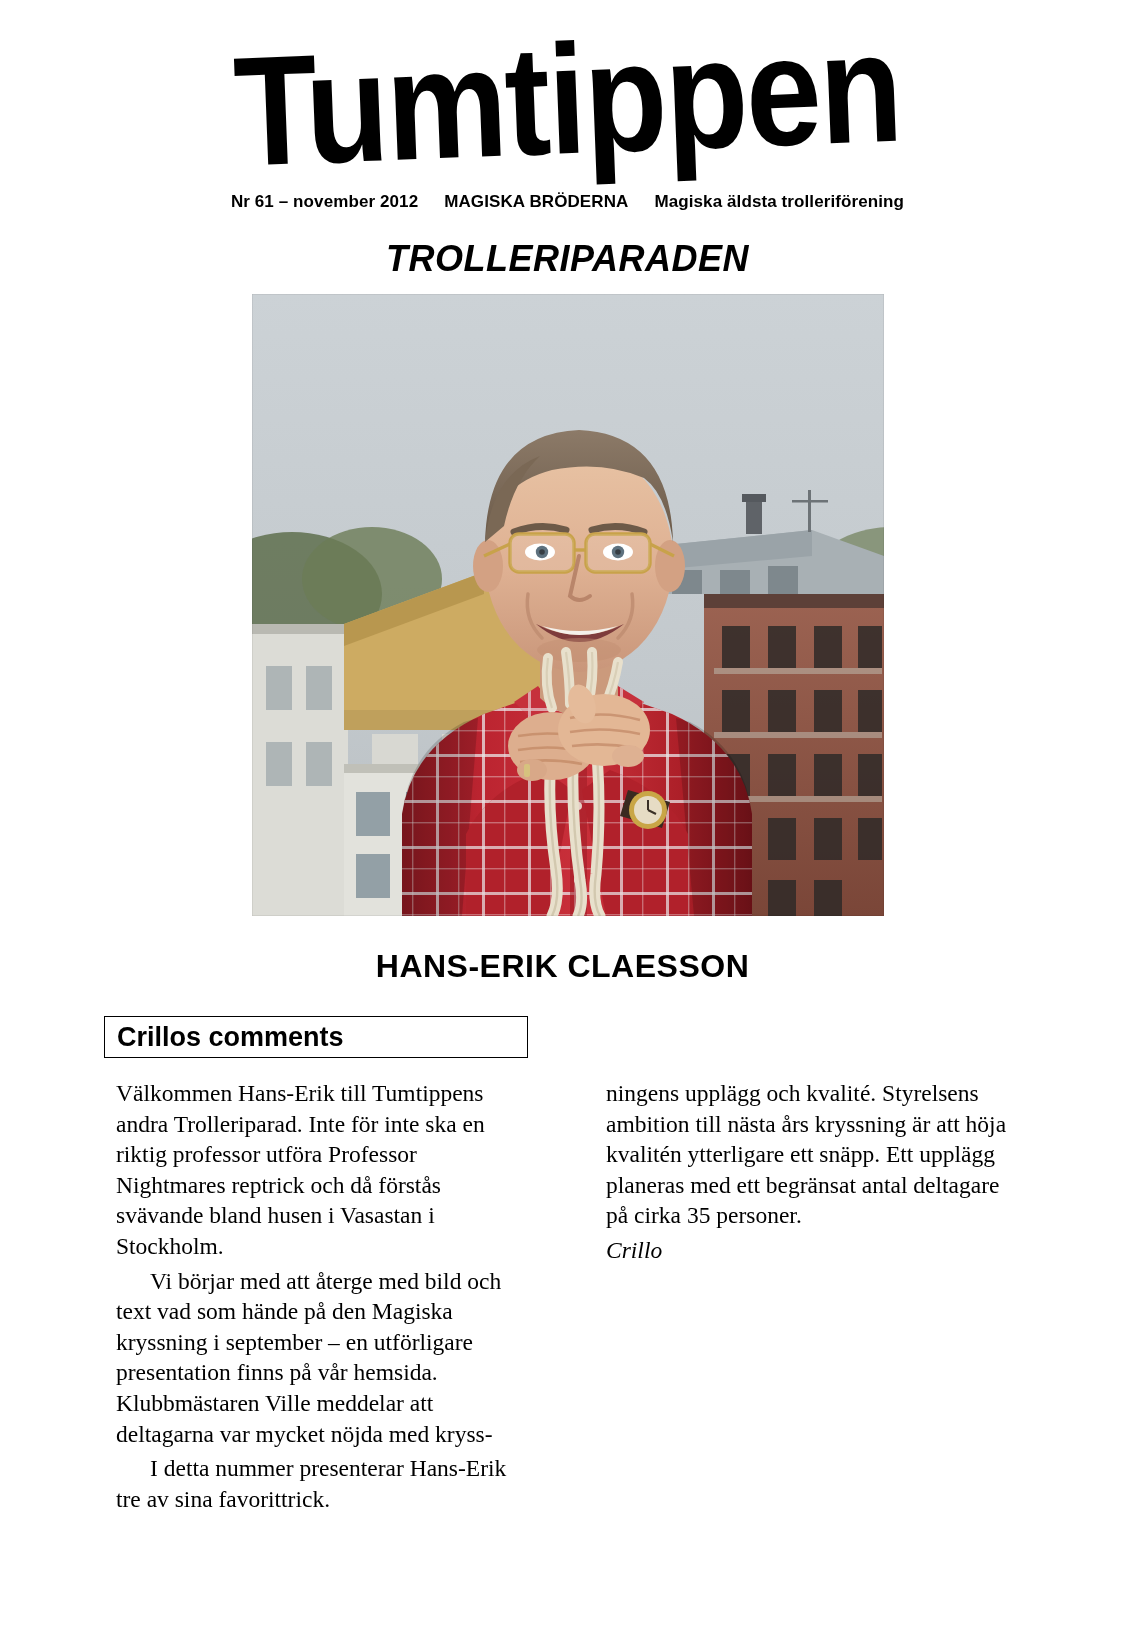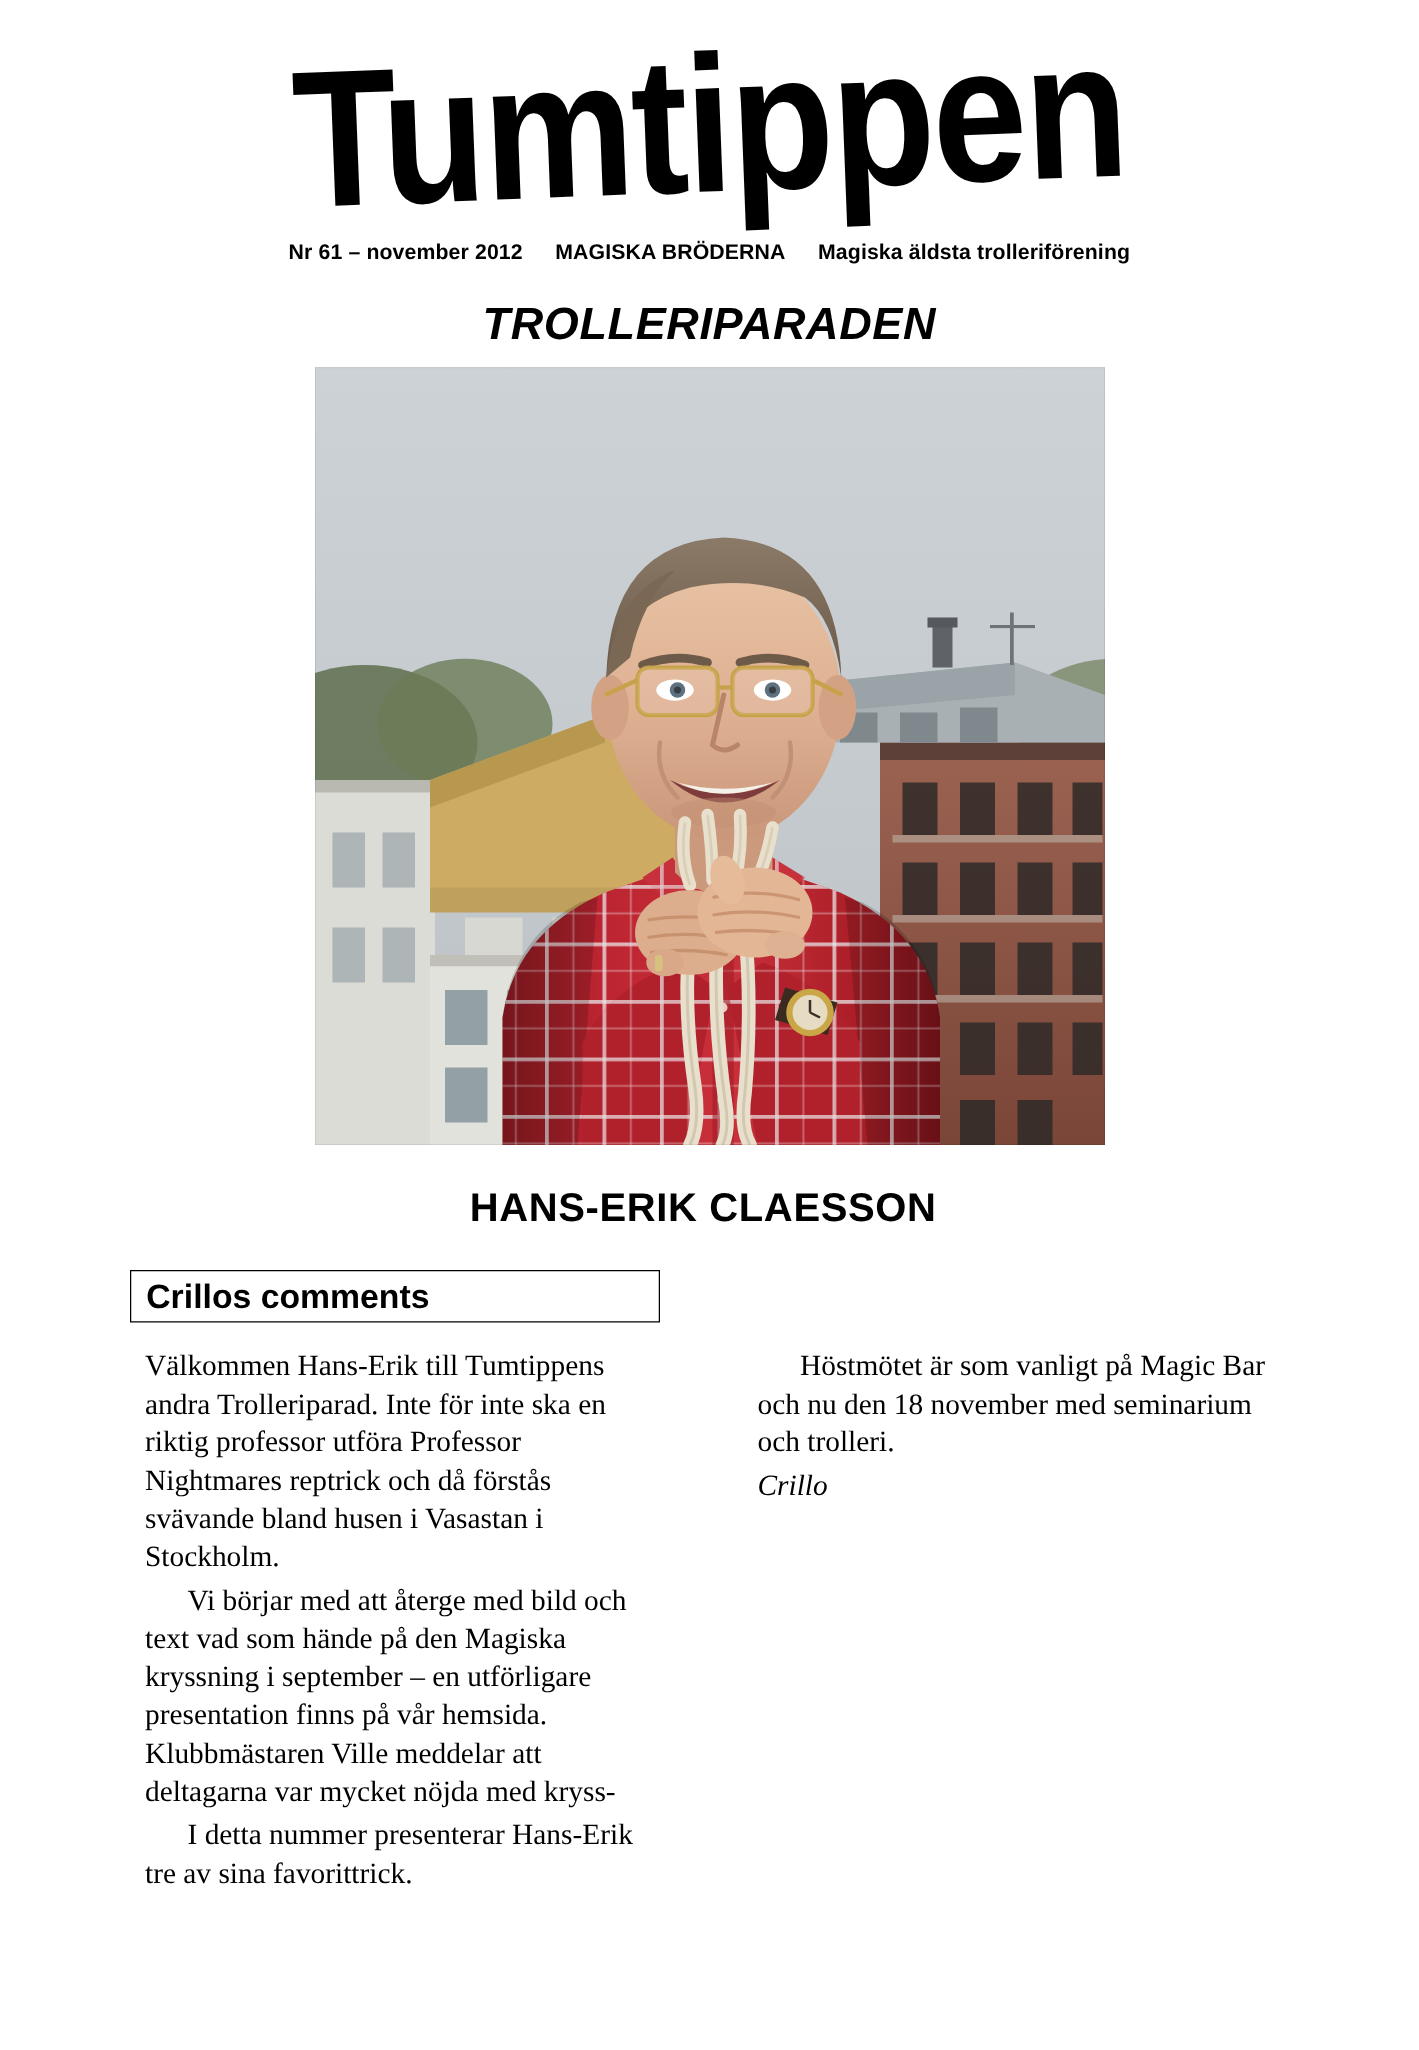--- a/index.html
+++ b/index.html
@@ -399,18 +399,18 @@
     <div class="comment-box-title">Crillos comments</div>
   </div>
 
   <div class="columns">
     <div class="col">
       <p>Välkommen Hans-Erik till Tumtippens andra Trolleriparad. Inte för inte ska en riktig professor utföra Professor Nightmares reptrick och då förstås svävande bland husen i Vasastan i Stockholm.</p>
       <p class="indent">Vi börjar med att återge med bild och text vad som hände på den Magiska kryssning i september – en utförligare presentation finns på vår hemsida. Klubbmästaren Ville meddelar att deltagarna var mycket nöjda med kryss-</p>
       <p class="indent">I detta nummer presenterar Hans-Erik tre av sina favorittrick.</p>
     </div>
     <div class="col">
-      <p class="indent">Höstmötet är som vanligt på Magic Bar och nu den 18 november med seminarium och trolleri.</p>
+      <p>ningens upplägg och kvalité. Styrelsens ambition till nästa års kryssning är att höja kvalitén ytterligare ett snäpp. Ett upplägg planeras med ett begränsat antal deltagare på cirka 35 personer.</p>
       <p class="signature">Crillo</p>
     </div>
   </div>
 
 </div>
 
 </body></html>

